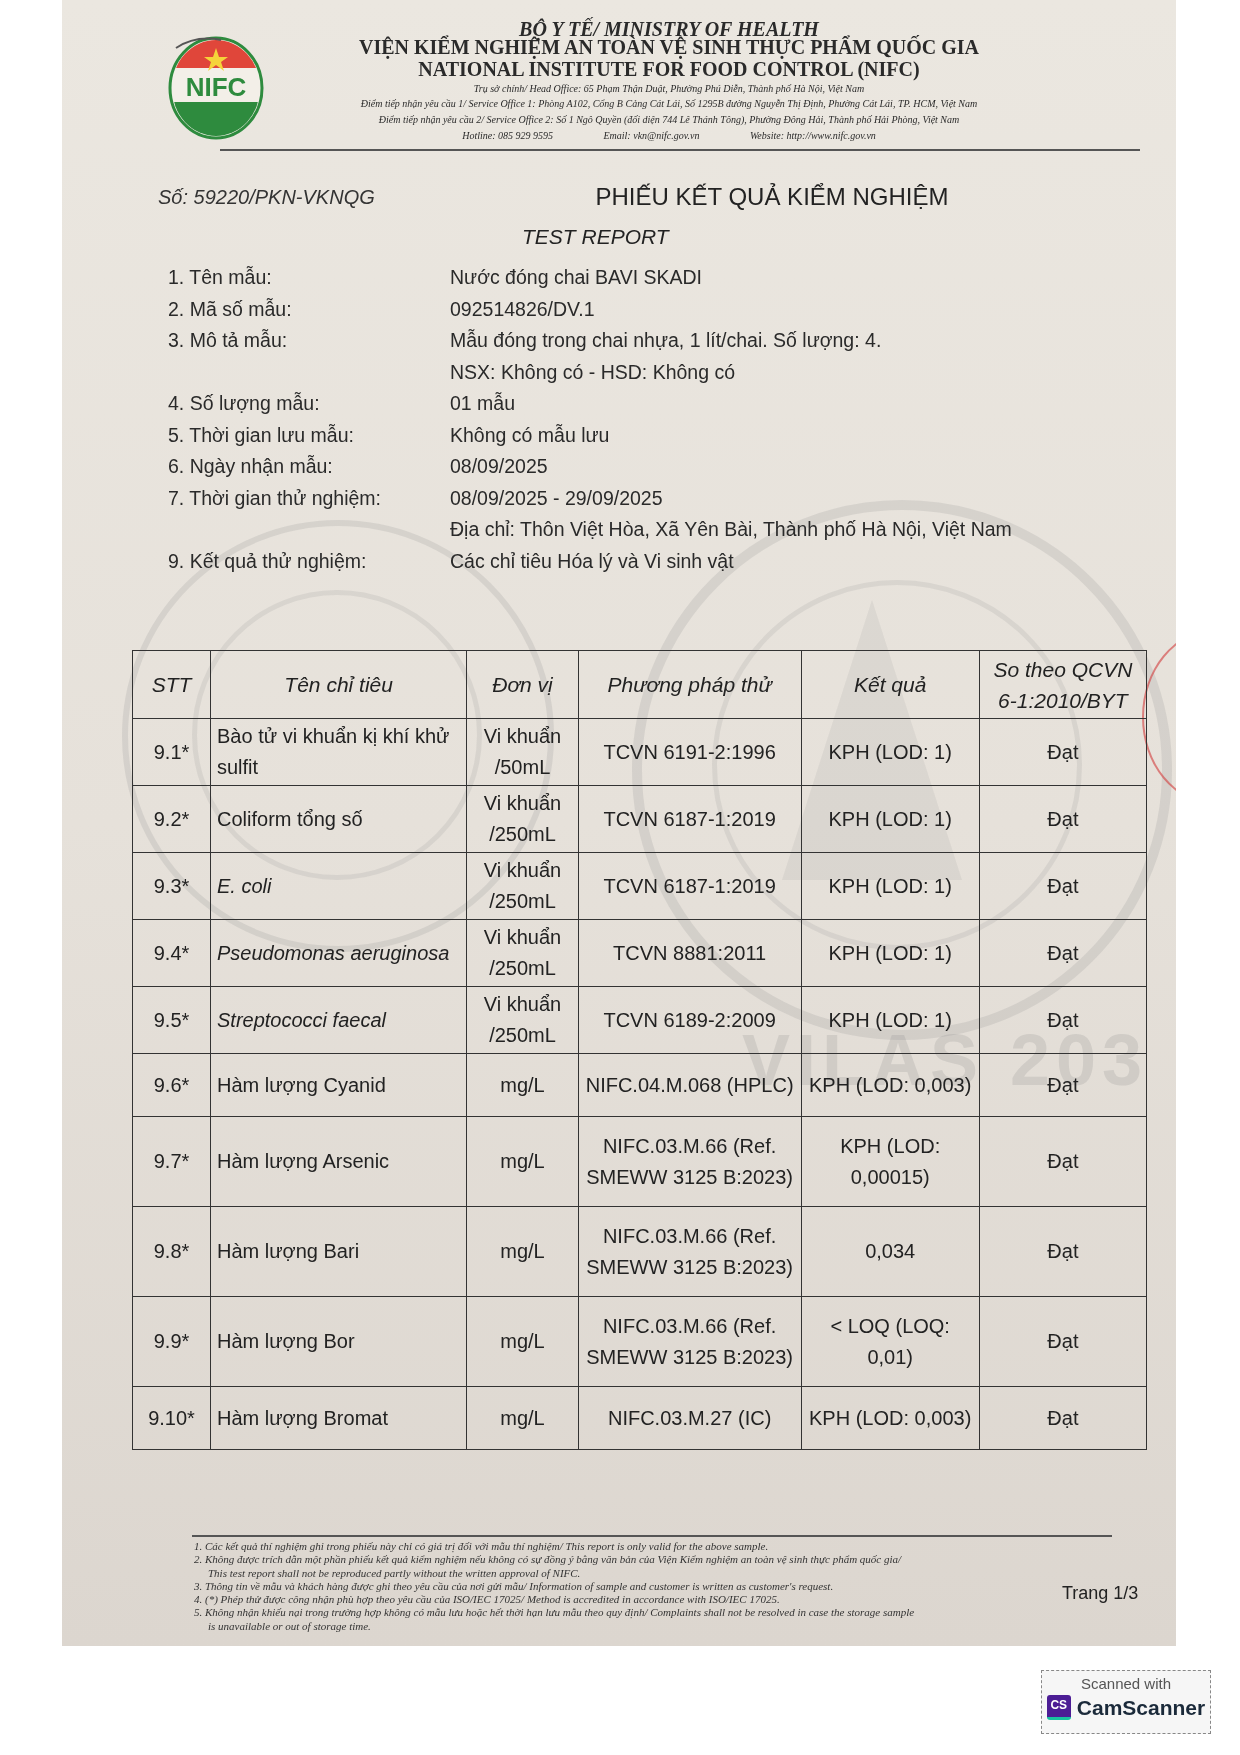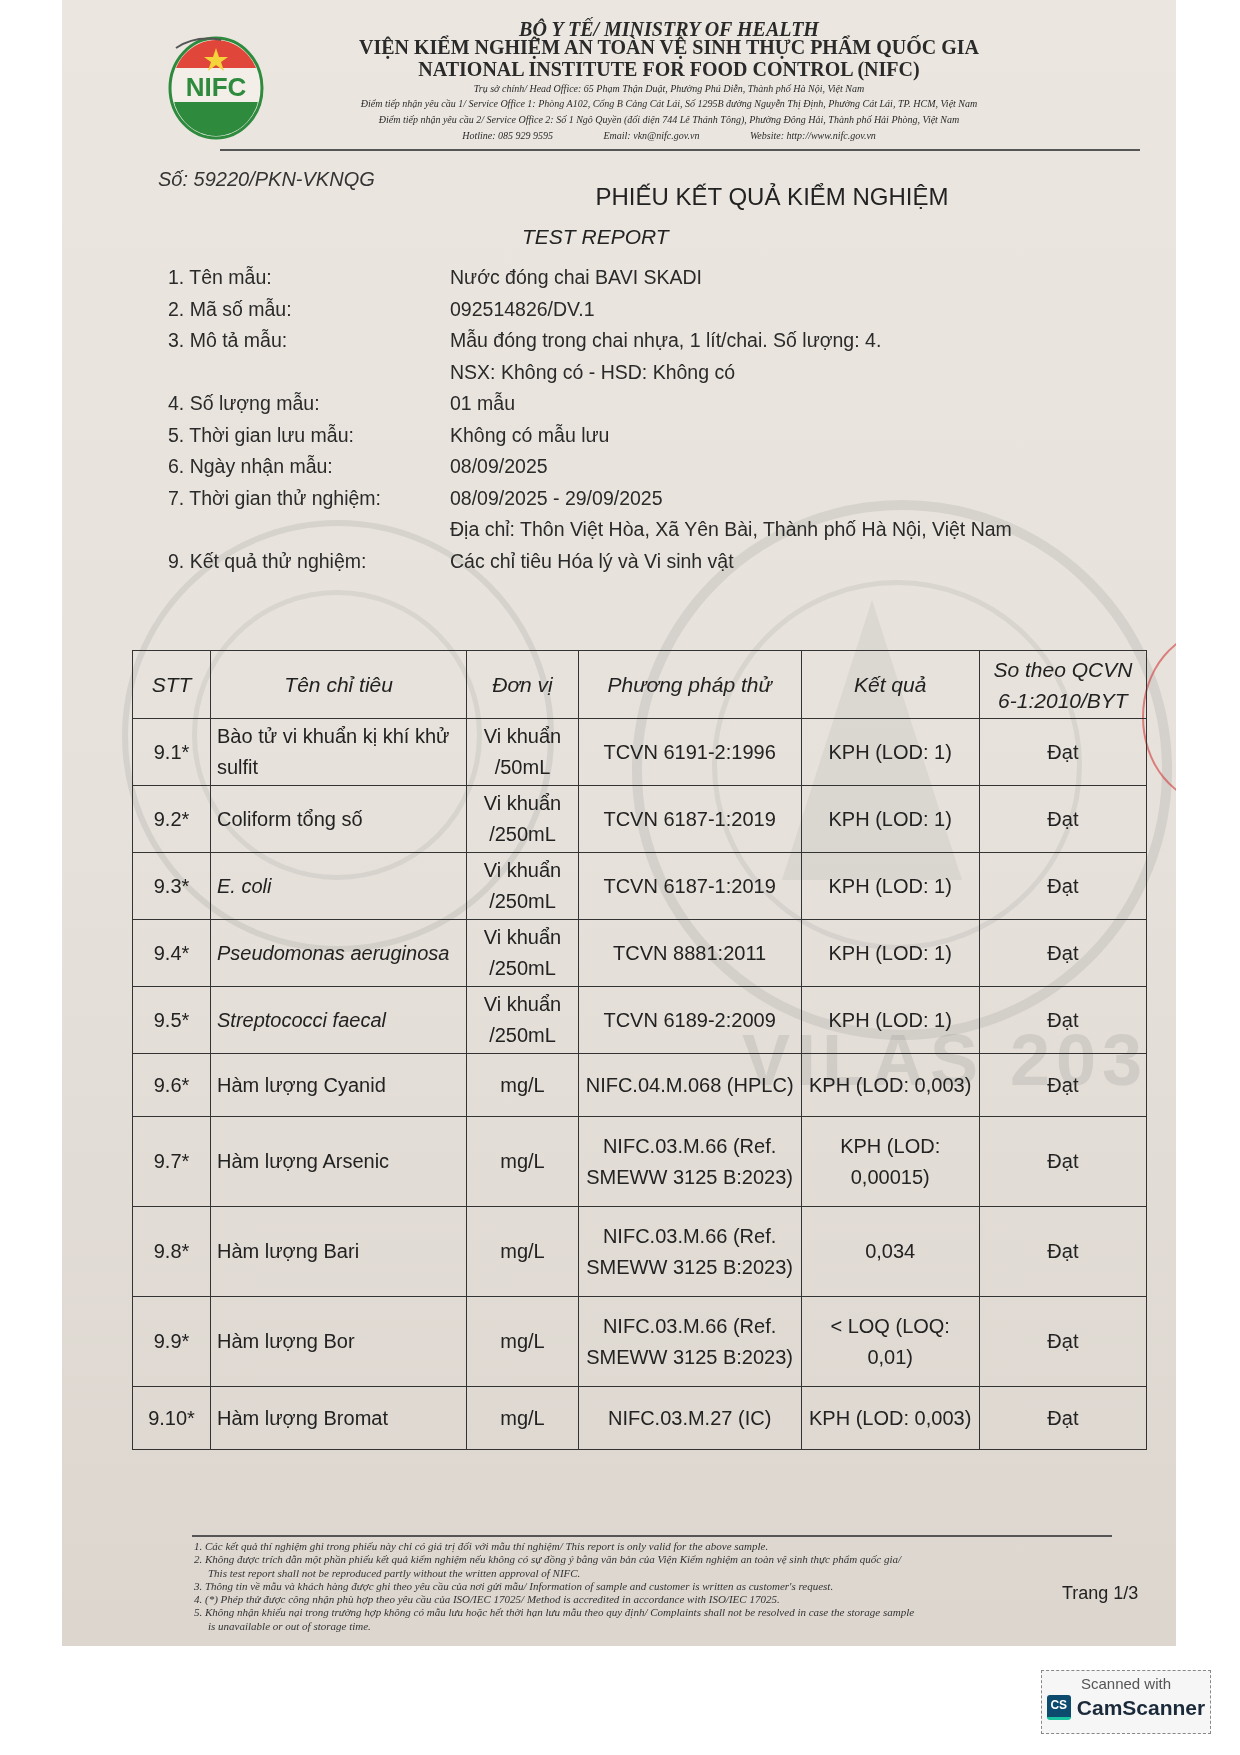--- a/index.html
+++ b/index.html
@@ -29,21 +29,21 @@
   .hdr-inst-vn { top: 36px; font-size: 20px; font-weight: bold; }
   .hdr-inst-en { top: 58px; font-size: 20px; font-weight: bold; }
   .hdr-small { font-size: 10px; font-style: italic; }
   .hdr-l1 { top: 83px; }
   .hdr-l2 { top: 98px; }
   .hdr-l3 { top: 114px; }
   .hdr-l4 { top: 130px; }
   .hdr-l4 span { margin: 0 24px; }
   .hdr-rule { position: absolute; left: 158px; top: 149px; width: 920px; height: 2px; background: #555; }
 
-  .docno { position: absolute; left: 96px; top: 168px; font-size: 20px; font-style: italic; color: #333; }
+  .docno { position: absolute; left: 96px; top: 186px; font-size: 20px; font-style: italic; color: #333; }
   .title { position: absolute; left: 460px; top: 183px; width: 500px; text-align: center; font-size: 24px; color: #222; }
   .subtitle { position: absolute; left: 460px; top: 225px; width: 640px; text-align: left; font-size: 21px; font-style: italic; color: #222; }
 
   .info { position: absolute; left: 106px; top: 262px; font-size: 19.5px; color: #2a2a2a; }
   .info-row { display: flex; line-height: 31.5px; }
   .info-label { width: 282px; flex: none; }
   .info-value { width: 720px; }
 
   
   table.results {
@@ -56,21 +56,21 @@
   .it { font-style: italic; }
 
   .foot-rule { position: absolute; left: 130px; top: 1535px; width: 920px; height: 2px; background: #555; }
   .notes { position: absolute; left: 132px; top: 1540px; width: 900px; font-family: "Liberation Serif", serif; font-style: italic; font-size: 11px; line-height: 13.3px; color: #333; }
   .notes .indent { padding-left: 14px; }
   .page-no { position: absolute; left: 1000px; top: 1583px; font-size: 18px; color: #222; }
 
   .cs-badge { position: absolute; left: 1041px; top: 1670px; width: 168px; height: 62px; border: 1.5px dashed #888; background: #f6f6f6; text-align: center; }
   .cs-top { font-size: 15px; color: #555; margin-top: 4px; }
   .cs-row { display: flex; align-items: center; justify-content: center; margin-top: 3px; }
-  .cs-icon { width: 24px; height: 22px; background: #0c4a6e; border-bottom: 3px solid #19c3a0; border-radius: 3px; color: #fff; font-size: 12px; font-weight: bold; line-height: 21px; margin-right: 6px; }
+  .cs-icon { width: 24px; height: 22px; background: #4c1d95; border-bottom: 3px solid #19c3a0; border-radius: 3px; color: #fff; font-size: 12px; font-weight: bold; line-height: 21px; margin-right: 6px; }
   .cs-name { font-size: 21px; color: #1b2a3a; font-weight: bold; }
 </style>
 </head>
 <body>
 
 <div class="paper">
 
   <div class="wm wm-circle-left"></div>
   <div class="wm wm-circle-left2"></div>
   <div class="wm wm-circle-right"></div>

